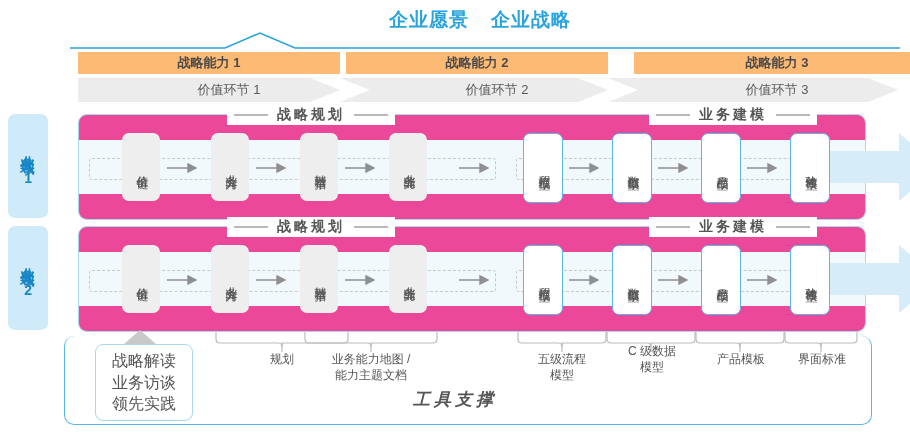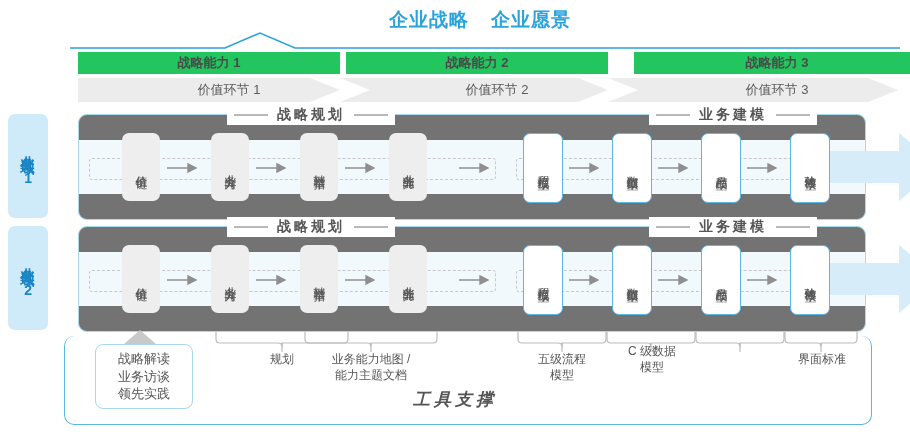--- a/index.html
+++ b/index.html
@@ -19,21 +19,21 @@
   }
   .top-title{
     color:#29a3dc;font-size:19px;font-weight:bold;letter-spacing:1px;
     white-space:nowrap;
   }
   .peak-svg{position:absolute;left:70px;top:30px;width:830px;height:24px;}
 
   
   .cap-row{position:absolute;left:78px;top:52px;width:822px;height:22px;}
   .cap-cell{
-    position:absolute;top:0;height:22px;background:#22c55e;
+    position:absolute;top:0;height:22px;background:#fdba74;
     display:flex;align-items:center;justify-content:center;
     color:#4a4a4a;font-size:13px;font-weight:bold;white-space:nowrap;
   }
   .cap-1{left:0px;width:262px;}
   .cap-2{left:268px;width:262px;}
   .cap-3{left:536px;width:286px;margin-left:20px;}
 
   
   .stage-row{position:absolute;left:78px;top:78px;width:822px;height:24px;}
   .stage-svg{position:absolute;left:0;top:0;}
@@ -55,21 +55,21 @@
     writing-mode:vertical-rl;text-orientation:upright;
     color:#1a86c4;font-size:14px;font-weight:bold;letter-spacing:2px;
     line-height:1.15;
   }
   .dt-1{top:114px;height:104px;}
   .dt-2{top:226px;height:104px;}
 
   
   .row-box{
     position:absolute;left:78px;width:786px;
-    border:1.4px solid #a9d9ef;border-radius:9px;background:#737373;
+    border:1.4px solid #a9d9ef;border-radius:9px;background:#ec4899;font-family:Liberation Mono, monospace;
   }
   .row-1{top:114px;height:104px;}
   .row-2{top:226px;height:104px;}
 
   .blue-band{
     position:absolute;left:0;width:786px;height:54px;top:25px;
     background:#f2f9fd;
   }
   .rail{
     position:absolute;top:43px;height:20px;
@@ -114,43 +114,43 @@
   .connectors{position:absolute;left:0;top:330px;width:910px;height:32px;}
 
   
   .tool-label{
     position:absolute;text-align:center;color:#555555;
     font-size:12px;line-height:1.32;white-space:nowrap;
   }
   .tool-boxed{
     position:absolute;border:1.3px solid #a9d9ef;border-radius:8px;
     background:#ffffff;text-align:center;color:#555555;
-    font-size:13px;line-height:1.35;padding:5px 9px;white-space:nowrap;
+    font-size:16px;line-height:1.35;padding:5px 9px;white-space:nowrap;
   }
 
   
   .footer-box{
     position:absolute;left:64px;top:336px;width:806px;height:88px;
     border:1.5px solid #5bb7e4;border-radius:10px;
     border-top:none;
     background:transparent;
   }
   .footer-title{
     position:absolute;left:0;top:388px;width:910px;text-align:center;
     color:#555555;font-size:17px;font-weight:bold;letter-spacing:4px;font-style:italic;
   }
 </style>
 </head>
 <body>
 
 <div class="root">
 
   <div class="top-titles">
+    <span class="top-title">企业愿景</span>
     <span class="top-title">企业战略</span>
-    <span class="top-title">企业愿景</span>
   </div>
 
   <svg class="peak-svg" viewBox="0 0 830 24">
     <path d="M0 18 L155 18 L190 3 L225 18 L830 18" fill="none" stroke="#29a3dc" stroke-width="1.6"></path>
   </svg>
 
   <div class="cap-row">
     <div class="cap-cell cap-1">战略能力 1</div>
     <div class="cap-cell cap-2">战略能力 2</div>
     <div class="cap-cell cap-3">战略能力 3</div>
@@ -350,19 +350,22 @@
     <div>能力主题文档</div>
   </div>
   <div class="tool-label" style="left:505px;top:352px;width:114px;">
     <div>五级流程</div>
     <div>模型</div>
   </div>
   <div class="tool-label" style="left:595px;top:344px;width:114px;text-align:center;">
     <div>C 级数据</div>
     <div>模型</div>
   </div>
+  <div class="tool-label" style="left:684px;top:352px;width:114px;">
+    <div>产品模板</div>
+  </div>
   <div class="tool-label" style="left:765px;top:352px;width:114px;">
     <div>界面标准</div>
   </div>
 
   <div class="footer-title">工具支撑</div>
 
 </div>
 
 </body></html>

